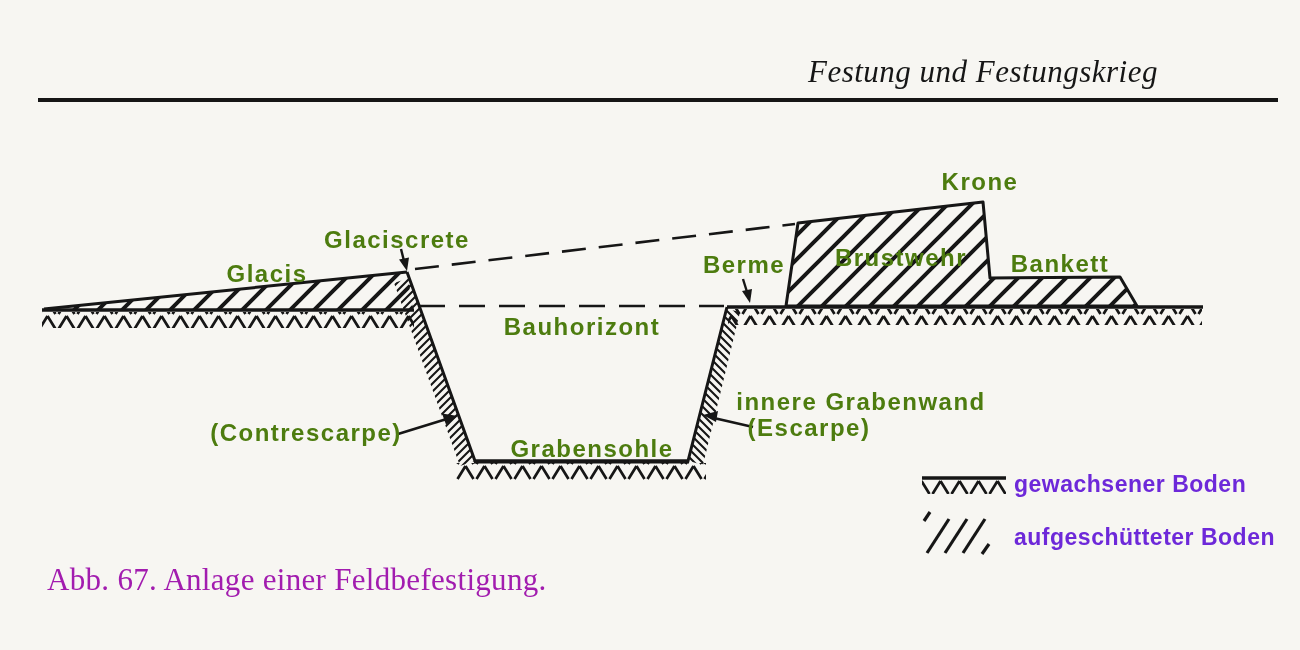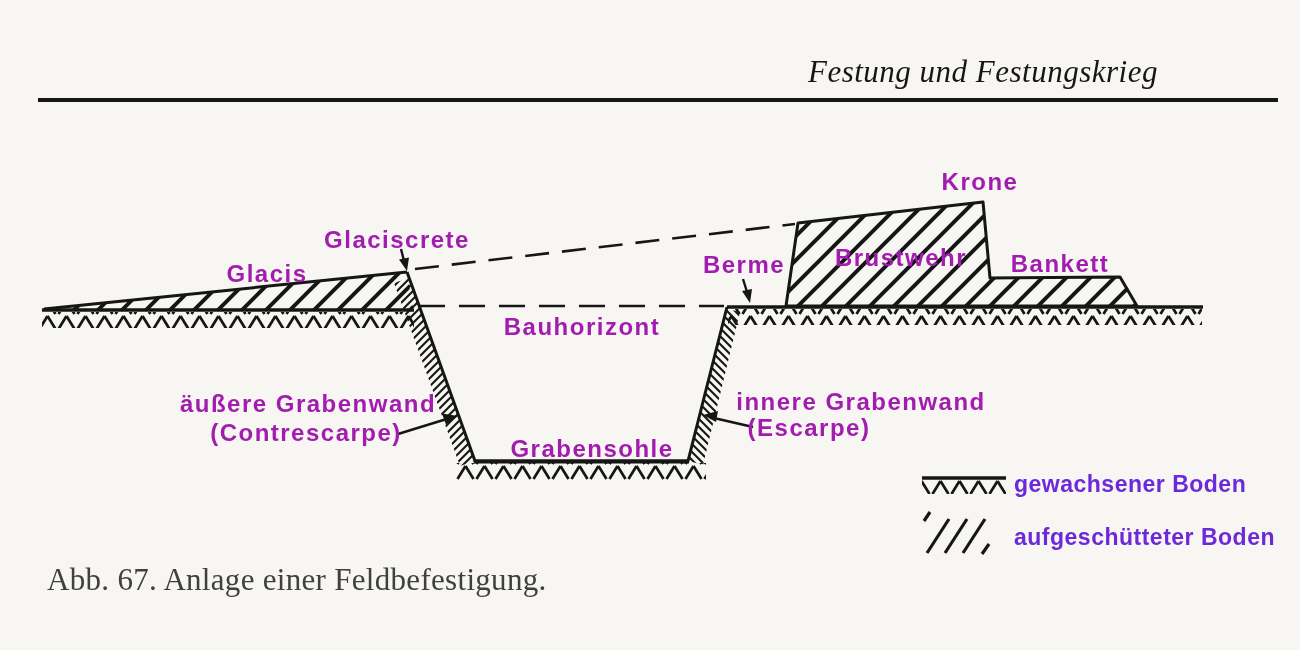--- a/index.html
+++ b/index.html
@@ -34,39 +34,39 @@
     left: 0; top: 0;
     width: 1300px; height: 650px;
   }
   .lbl {
     position: absolute;
     transform: translate(-50%, -50%);
     font-weight: bold;
     font-size: 24px;
     letter-spacing: 1.5px;
     white-space: nowrap;
-    color: #a21caf;
+    color: #4d7c0f;
   }
   .lbl-left {
     position: absolute;
     transform: translate(0, -50%);
     font-weight: bold;
     font-size: 23px;
     letter-spacing: 0.5px;
     white-space: nowrap;
     color: #6d28d9;
   }
   .caption {
     position: absolute;
     left: 47px; top: 562px;
     font-family: "Liberation Serif", serif;
     font-size: 31px;
     letter-spacing: 0.3px;
     white-space: nowrap;
-    color: #404040;
+    color: #a21caf;
   }
 </style>
 </head>
 <body>
 
 <div class="page">
 
   <div class="running-head">Festung und Festungskrieg</div>
   <div class="head-rule"></div>
 
@@ -154,21 +154,20 @@
   </svg>
 
   <div class="lbl" style="left:267px; top:274px;">Glacis</div>
   <div class="lbl" style="left:397px; top:240px;">Glaciscrete</div>
   <div class="lbl" style="left:582px; top:291px;margin-top:36px;">Bauhorizont</div>
   <div class="lbl" style="left:744px; top:265px;text-align:right;">Berme</div>
   <div class="lbl" style="left:901px; top:258px;">Brustwehr</div>
   <div class="lbl" style="left:980px; top:182px;">Krone</div>
   <div class="lbl" style="left:1060px; top:264px;">Bankett</div>
   <div class="lbl" style="left:592px; top:449px;">Grabensohle</div>
-  <div class="lbl" style="left:308px; top:404px;">äußere Grabenwand</div>
   <div class="lbl" style="left:306px; top:433px;">(Contrescarpe)</div>
   <div class="lbl" style="left:861px; top:402px;">innere Grabenwand</div>
   <div class="lbl" style="left:809px; top:428px;">(Escarpe)</div>
 
   <div class="lbl-left" style="left:1014px; top:484px;">gewachsener Boden</div>
   <div class="lbl-left" style="left:1014px; top:537px;text-align:right;">aufgeschütteter Boden</div>
 
   <div class="caption">Abb. 67. Anlage einer Feldbefestigung.</div>
 
 </div>

